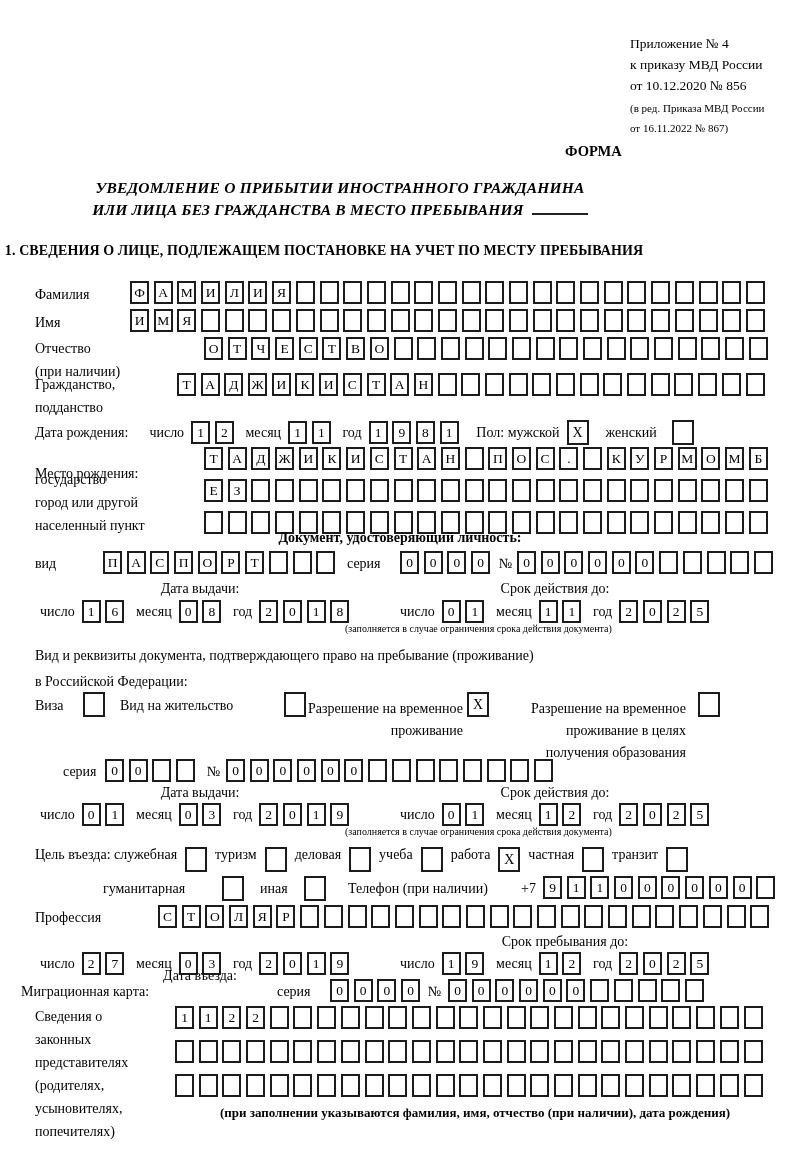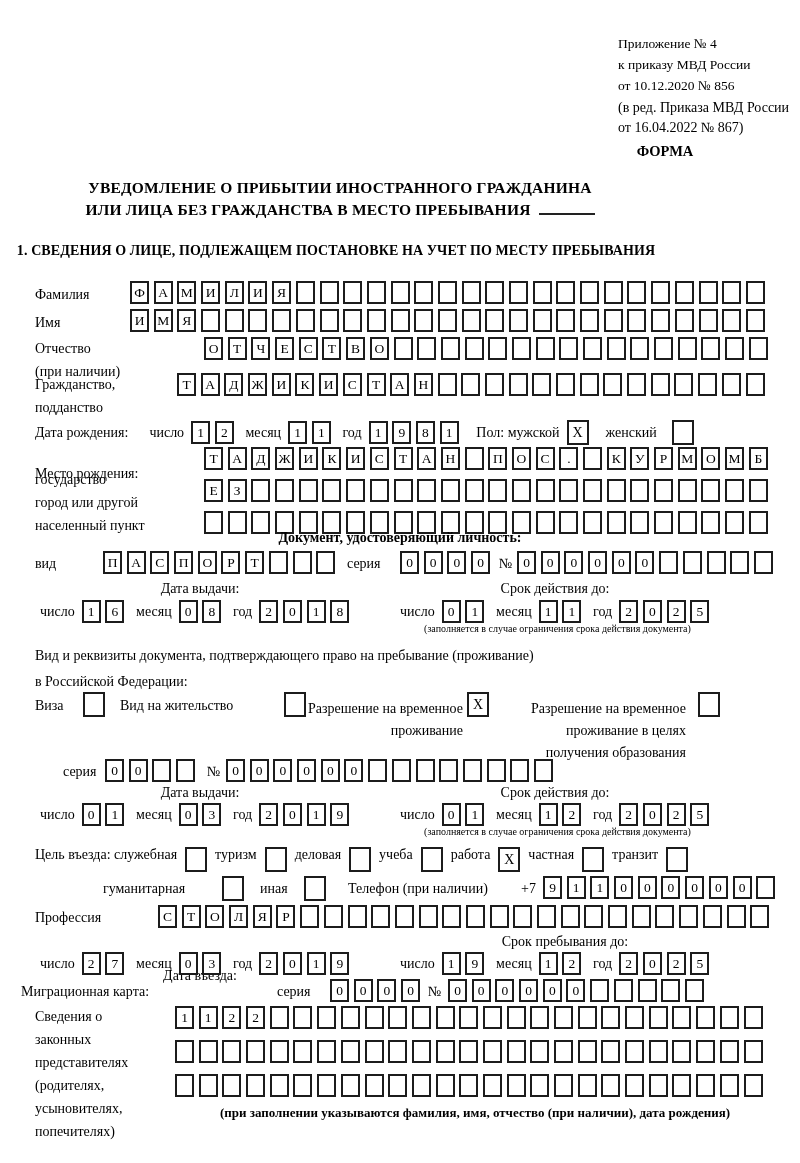--- a/index.html
+++ b/index.html
@@ -7,22 +7,22 @@
     position:relative; width:800px; height:1163px; margin:0 auto;
     background:#ffffff; color:#000;
     font-family:"Liberation Serif","DejaVu Serif",serif;
     overflow:hidden;
   }
   .abs { position:absolute; }
   .lbl { font-size:14px; white-space:nowrap; }
   .sm  { font-size:10px; white-space:nowrap; }
   .b   { font-weight:bold; }
   .ctr { text-align:center; }
-  .rgt { text-align:center; }
-  .hdr { font-size:13.5px; line-height:21px; }
+  .rgt { text-align:left; }
+  .hdr { font-size:13.5px; line-height:21px;margin-left:12px; }
   .title { font-size:15.5px; font-weight:bold; line-height:22px; letter-spacing:0.2px; }
   .sect { font-size:14px; font-weight:bold; letter-spacing:0.1px; }
   .boxes { display:flex; }
   .cell {
     box-sizing:border-box; flex:0 0 19px; width:19px; height:23px;
     border:2px solid #1c1c1c; margin-right:4.7px; background:#fff;
     text-align:center; font-size:13.5px; line-height:19px;
   }
   .cb {
     box-sizing:border-box; display:inline-block; width:22px; height:25px;
@@ -37,32 +37,32 @@
 </head>
 <body>
 
 <div id="page">
 
   <div class="abs hdr" style="left:618px; top:33px;">
     <div>Приложение № 4</div>
     <div>к приказу МВД России</div>
     <div>от 10.12.2020 № 856</div>
   </div>
-  <div class="abs hdr" style="left:618px; top:98px; font-size:14px; line-height:20px;">
+  <div class="abs hdr" style="left:618px; top:98px; font-size:11px; line-height:20px;">
     <div>(в ред. Приказа МВД России</div>
-    <div>от 16.04.2022 № 867)</div>
+    <div>от 16.11.2022 № 867)</div>
   </div>
   <div class="abs b rgt" style="left:565px; top:143px; width:200px; font-size:14.5px;">ФОРМА</div>
 
-  <div class="abs title ctr" style="left:0; top:177px; width:680px;">
+  <div class="abs title ctr" style="left:0; top:177px; width:680px;font-style:italic;">
     <div>УВЕДОМЛЕНИЕ О ПРИБЫТИИ ИНОСТРАННОГО ГРАЖДАНИНА</div>
     <div><span>ИЛИ ЛИЦА БЕЗ ГРАЖДАНСТВА В МЕСТО ПРЕБЫВАНИЯ</span><span class="uline"></span></div>
   </div>
 
-  <div class="abs sect ctr" style="left:12px; top:243px; width:648px;">1. СВЕДЕНИЯ О ЛИЦЕ, ПОДЛЕЖАЩЕМ ПОСТАНОВКЕ НА УЧЕТ ПО МЕСТУ ПРЕБЫВАНИЯ</div>
+  <div class="abs sect ctr" style="left:0; top:243px; width:648px;">1. СВЕДЕНИЯ О ЛИЦЕ, ПОДЛЕЖАЩЕМ ПОСТАНОВКЕ НА УЧЕТ ПО МЕСТУ ПРЕБЫВАНИЯ</div>
 
   <div class="abs lbl" style="left:35px; top:287px;">Фамилия</div>
   <div class="abs boxes" style="left:130px; top:281px;">
       <span class="cell">Ф</span>
       <span class="cell">А</span>
       <span class="cell">М</span>
       <span class="cell">И</span>
       <span class="cell">Л</span>
       <span class="cell">И</span>
       <span class="cell">Я</span>

